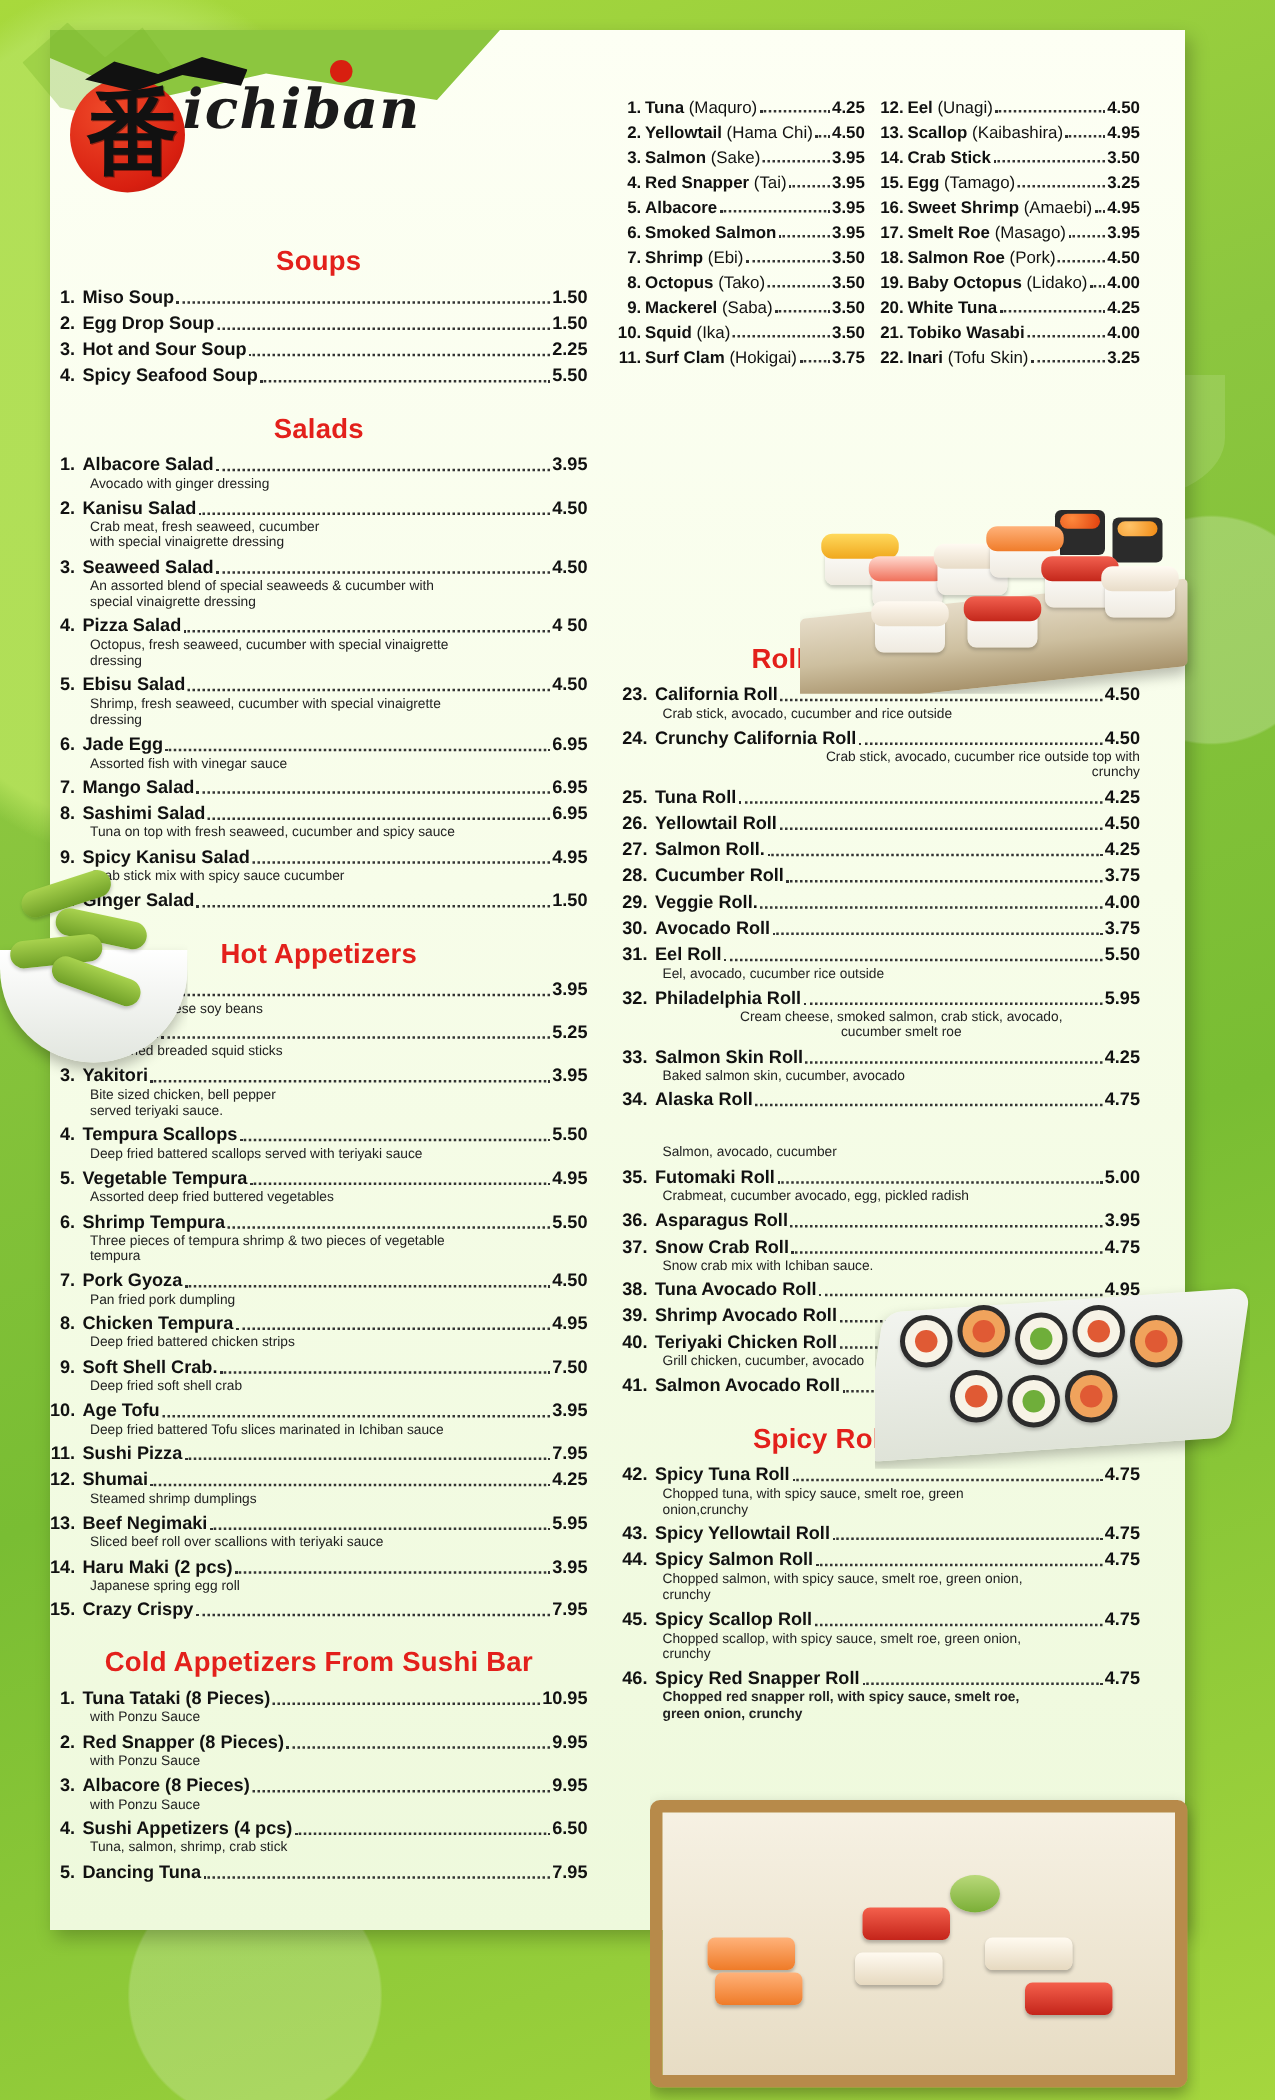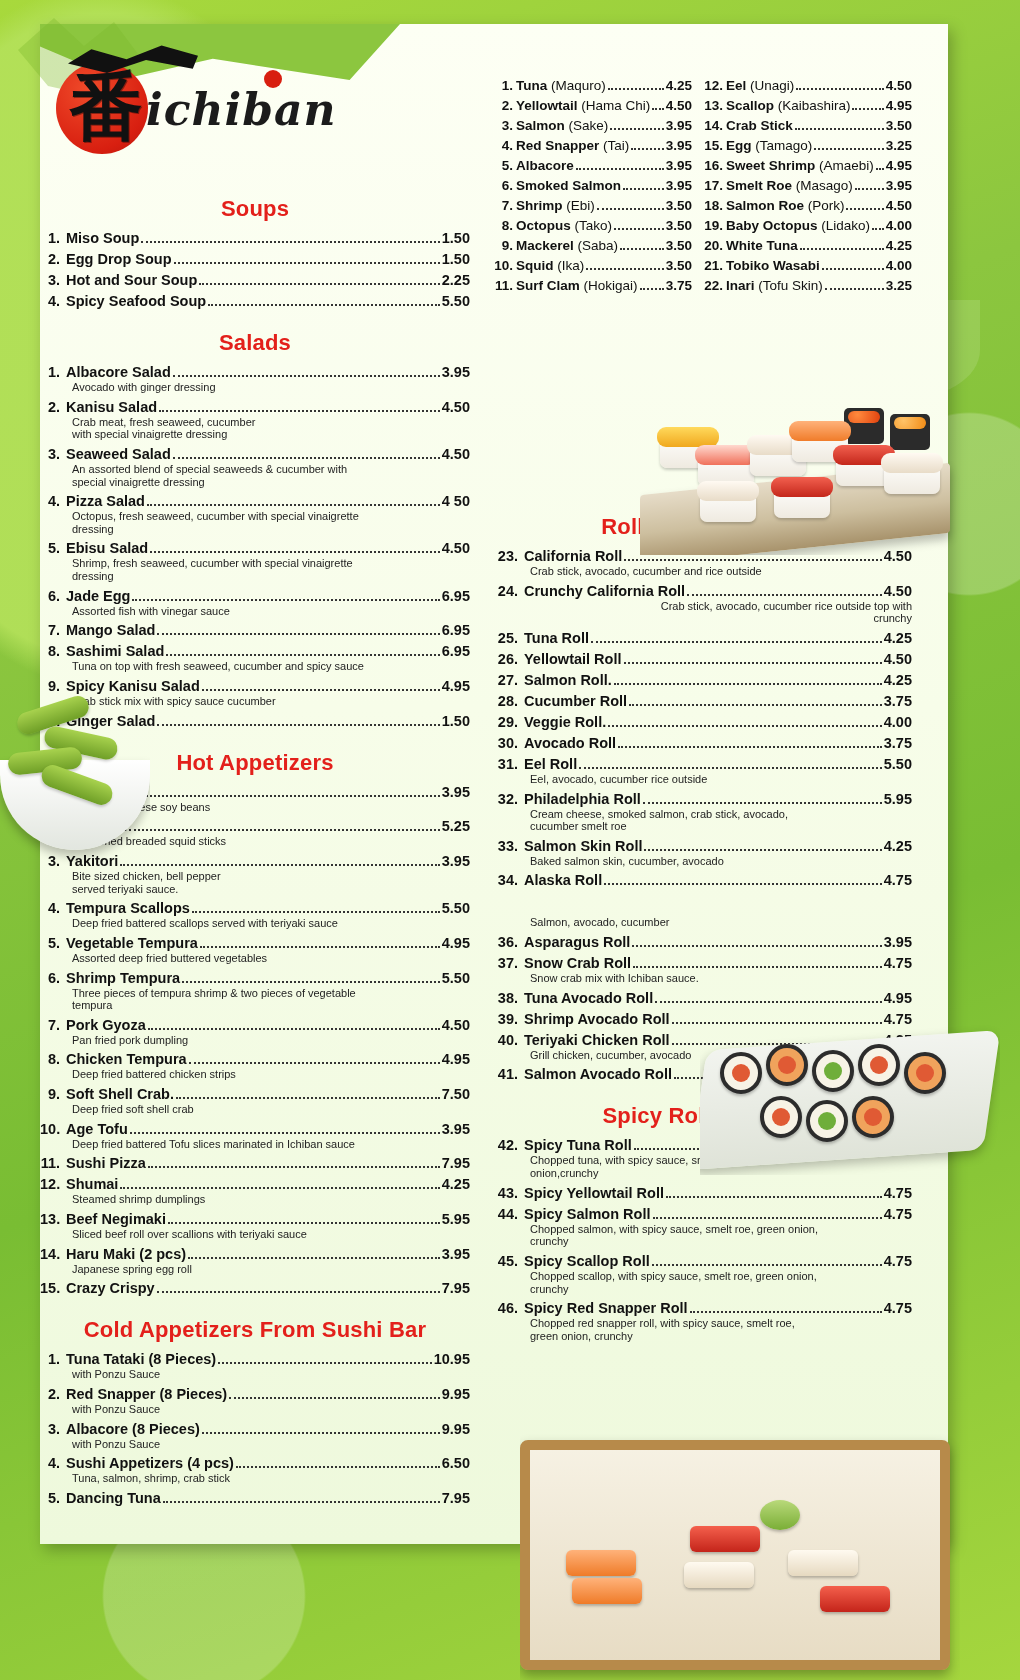--- a/index.html
+++ b/index.html
@@ -54,21 +54,21 @@
     color:#111; font-family:"DejaVu Serif", serif; font-weight:bold;
     font-size:74px; line-height:100px; text-align:center;
     text-shadow:1px 1px 0 rgba(0,0,0,0.4);
   }
   .logo-brush {
     position:absolute; left:40px; top:8px; width:130px; height:36px;
     background:#111;
     clip-path:polygon(0 60%, 18% 20%, 45% 48%, 72% 10%, 100% 38%, 96% 74%, 60% 50%, 30% 86%);
   }
   .logo-text {
-    position:absolute; left:118px; top:50px;
+    position:absolute; left:118px; top:28px;
     font-family:"DejaVu Serif", serif; font-style:italic; font-weight:bold;
     font-size:44px; color:#1b1b1b; letter-spacing:1px;
   }
   .logo-text .dot {
     position:absolute; left:118px; top:-14px; width:18px; height:18px;
     border-radius:50%; background:#d81f10;
   }
 
   
   h2.sec {
@@ -813,39 +813,48 @@
         </div>
         <div class="desc" style="padding-left: 38px;">Eel, avocado, cucumber rice outside</div>
       </li>
       <li class="item">
         <div class="row">
           <span class="num">32.</span>
           <span class="nm">Philadelphia Roll</span>
           <span class="dots"></span>
           <span class="price">5.95</span>
         </div>
-        <div class="desc" style="padding-left: 38px;">Cream cheese, smoked salmon, crab stick, avocado,<br>cucumber smelt roe</div>
+        <div class="desc" style="padding-left: 38px; text-align: center;">Cream cheese, smoked salmon, crab stick, avocado,<br>cucumber smelt roe</div>
       </li>
       <li class="item">
         <div class="row">
           <span class="num">33.</span>
           <span class="nm">Salmon Skin Roll</span>
           <span class="dots"></span>
           <span class="price">4.25</span>
         </div>
         <div class="desc" style="padding-left: 38px;">Baked salmon skin, cucumber, avocado</div>
       </li>
       <li class="item">
         <div class="row">
           <span class="num">34.</span>
           <span class="nm">Alaska Roll</span>
           <span class="dots"></span>
           <span class="price">4.75</span>
         </div>
         <div class="desc" style="padding-left: 38px; margin-top: 28px;">Salmon, avocado, cucumber</div>
+      </li>
+      <li class="item">
+        <div class="row">
+          <span class="num">35.</span>
+          <span class="nm">Futomaki Roll</span>
+          <span class="dots"></span>
+          <span class="price">5.00</span>
+        </div>
+        <div class="desc" style="padding-left: 38px;">Crabmeat, cucumber avocado, egg, pickled radish</div>
       </li>
       <li class="item">
         <div class="row">
           <span class="num">36.</span>
           <span class="nm">Asparagus Roll</span>
           <span class="dots"></span>
           <span class="price">3.95</span>
         </div>
       </li>
       <li class="item">
@@ -932,21 +941,21 @@
         </div>
         <div class="desc" style="padding-left: 38px;">Chopped scallop, with spicy sauce, smelt roe, green onion,<br>crunchy</div>
       </li>
       <li class="item">
         <div class="row">
           <span class="num">46.</span>
           <span class="nm">Spicy Red Snapper Roll</span>
           <span class="dots"></span>
           <span class="price">4.75</span>
         </div>
-        <div class="desc" style="padding-left: 38px;">Chopped red snapper roll, with spicy sauce, smelt roe,<br>green onion, crunchy</div>
+        <div class="desc" style="padding-left: 38px; font-weight: bold;">Chopped red snapper roll, with spicy sauce, smelt roe,<br>green onion, crunchy</div>
       </li>
     </ol>
 </div>
 
 <div class="photo photo-sushi-board">
   <div class="board"></div>
   <div class="gunkan ikura" style="left:204px;top:48px;">
       <i></i>
     </div>
   <div class="gunkan masago" style="left:250px;top:54px;">

